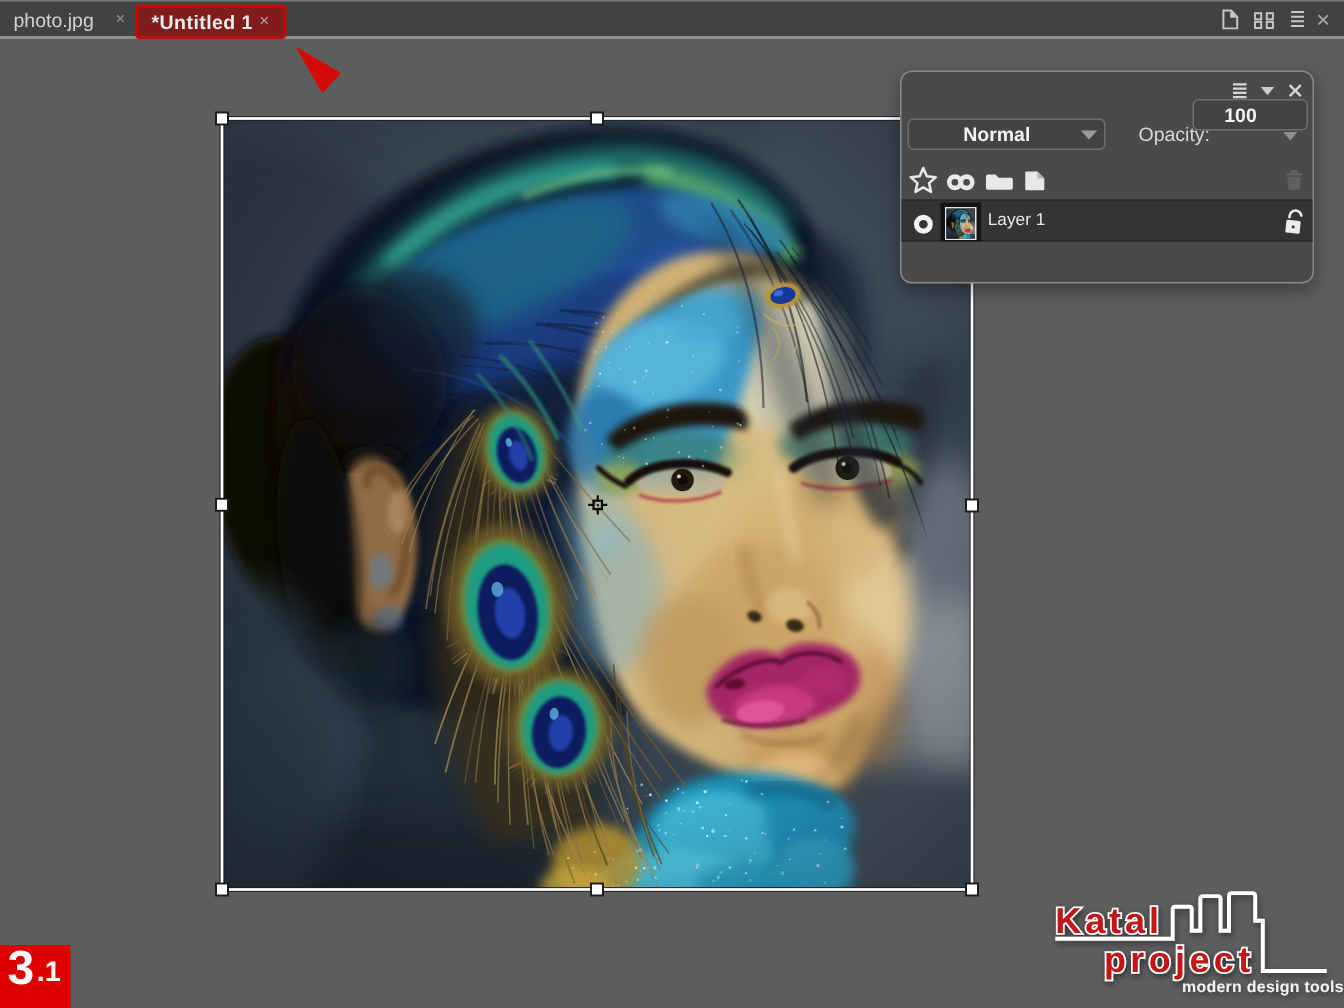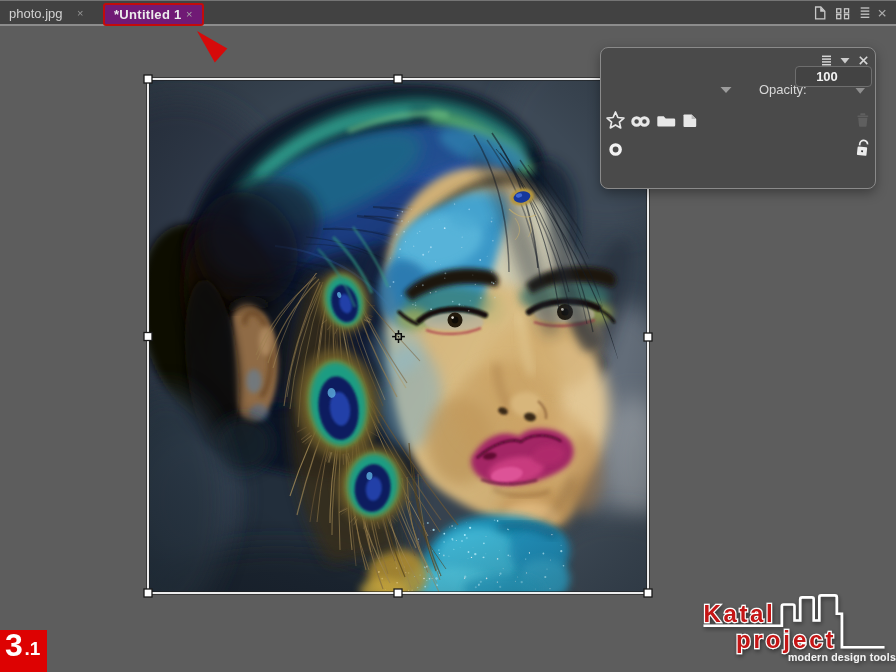--- a/index.html
+++ b/index.html
@@ -1,19 +1,19 @@
 <!DOCTYPE html>
 <html><head><meta charset="utf-8"><style>
 *{margin:0;padding:0;box-sizing:border-box}
 html,body{width:896px;height:672px;overflow:hidden}
 body{position:relative;background:#5d5d5d;font-family:"Liberation Sans",sans-serif}
 #topbar{position:absolute;left:0;top:0;width:896px;height:26px;background:#424242;border-top:1px solid #757575;border-bottom:2px solid #8c8c8c}
 .tabtxt{position:absolute;top:5px;font-size:13px;font-weight:normal}
 .tabx{position:absolute;font-size:11px;color:#969696}
-#activetab{position:absolute;left:103px;top:1.5px;width:100.5px;height:23.5px;background:#701a75;border:2.5px solid #c30b0b;border-radius:3px}
+#activetab{position:absolute;left:90px;top:1.5px;width:100.5px;height:23.5px;background:#7f1d1d;border:2.5px solid #c30b0b;border-radius:3px}
 .tabtxt2{position:absolute;left:9px;top:2.5px;font-size:13px;font-weight:bold;letter-spacing:0.3px;color:#ececec}
 .tabx2{position:absolute;left:81px;top:3px;font-size:11px;color:#a8a8a8}
 #photo{position:absolute;left:148px;top:79px}
 #sel{position:absolute;left:0;top:0}
 #panel{position:absolute;left:600px;top:46.5px;width:276px;height:142.5px;background:#4a4a4a;border:1px solid #8a8a8a;border-radius:8px;box-shadow:0 4px 12px rgba(0,0,0,0.35)}
 #ptitle{position:absolute;left:0;top:0;width:274px;height:23.5px;background:linear-gradient(#474747,#383838);border-bottom:1px solid #2e2e2e;border-radius:7px 7px 0 0}
 #ltxt{position:absolute;left:10px;top:4.5px;font-size:13.5px;font-weight:bold;color:#f0f0f0}
 .pdrop{position:absolute;height:21.5px;background:#434343;border:1px solid #6e6e6e;border-radius:4px}
 .dtxt{position:absolute;left:0;top:2.5px;text-align:center;font-size:13px;font-weight:bold;color:#f2f2f2}
 #oplabel{position:absolute;left:158px;top:34px;font-size:13px;color:#d8d8d8}
@@ -588,24 +588,35 @@
  <rect x="395.7" y="333.8" width="5.6" height="5.6"></rect>
  <line x1="398.5" y1="330.2" x2="398.5" y2="333.8"></line>
  <line x1="398.5" y1="339.4" x2="398.5" y2="343"></line>
  <line x1="392.1" y1="336.6" x2="395.7" y2="336.6"></line>
  <line x1="401.3" y1="336.6" x2="404.9" y2="336.6"></line>
 </g>
 <rect x="398" y="336.1" width="1.2" height="1.2" fill="#0a0a0a"></rect>
 <polygon points="197,31 227.3,48.6 214.8,62.4" fill="#d60a0a"></polygon>
 </svg>
 <div id="panel">
+ <div class="pdrop" style="left:3.5px;top:31px;width:132px">
+      <span class="dtxt" style="width:118px">Normal</span>
+    </div>
  <div id="oplabel">Opacity:</div>
  <div class="pdrop" style="left:193.5px;top:18px;width:77px">
       <span class="dtxt" style="width:63px">100</span>
     </div>
+ <div id="lrow">
+  <div id="thumb">
+        <svg width="21" height="22" viewBox="0 0 500 514" preserveAspectRatio="none" xmlns="http://www.w3.org/2000/svg">
+          <use href="#portrait"></use>
+        </svg>
+      </div>
+  <div id="lname">Layer 1</div>
+ </div>
  <svg width="276" height="143" viewBox="0 0 276 143" style="position:absolute;left:0;top:0" xmlns="http://www.w3.org/2000/svg">
   <g stroke="#d6d6d6" stroke-width="1.5" fill="none">
    <line x1="221" y1="8.3" x2="230" y2="8.3"></line>
         <line x1="221" y1="11.1" x2="230" y2="11.1"></line>
    <line x1="221" y1="13.9" x2="230" y2="13.9"></line>
         <line x1="221" y1="16.7" x2="230" y2="16.7"></line>
   </g>
   <polygon points="239.5,10 248.5,10 244,15.5" fill="#cccccc"></polygon>
   <g stroke="#d6d6d6" stroke-width="1.6" fill="none">
    <line x1="258.8" y1="8.7" x2="266.2" y2="16.1"></line>

